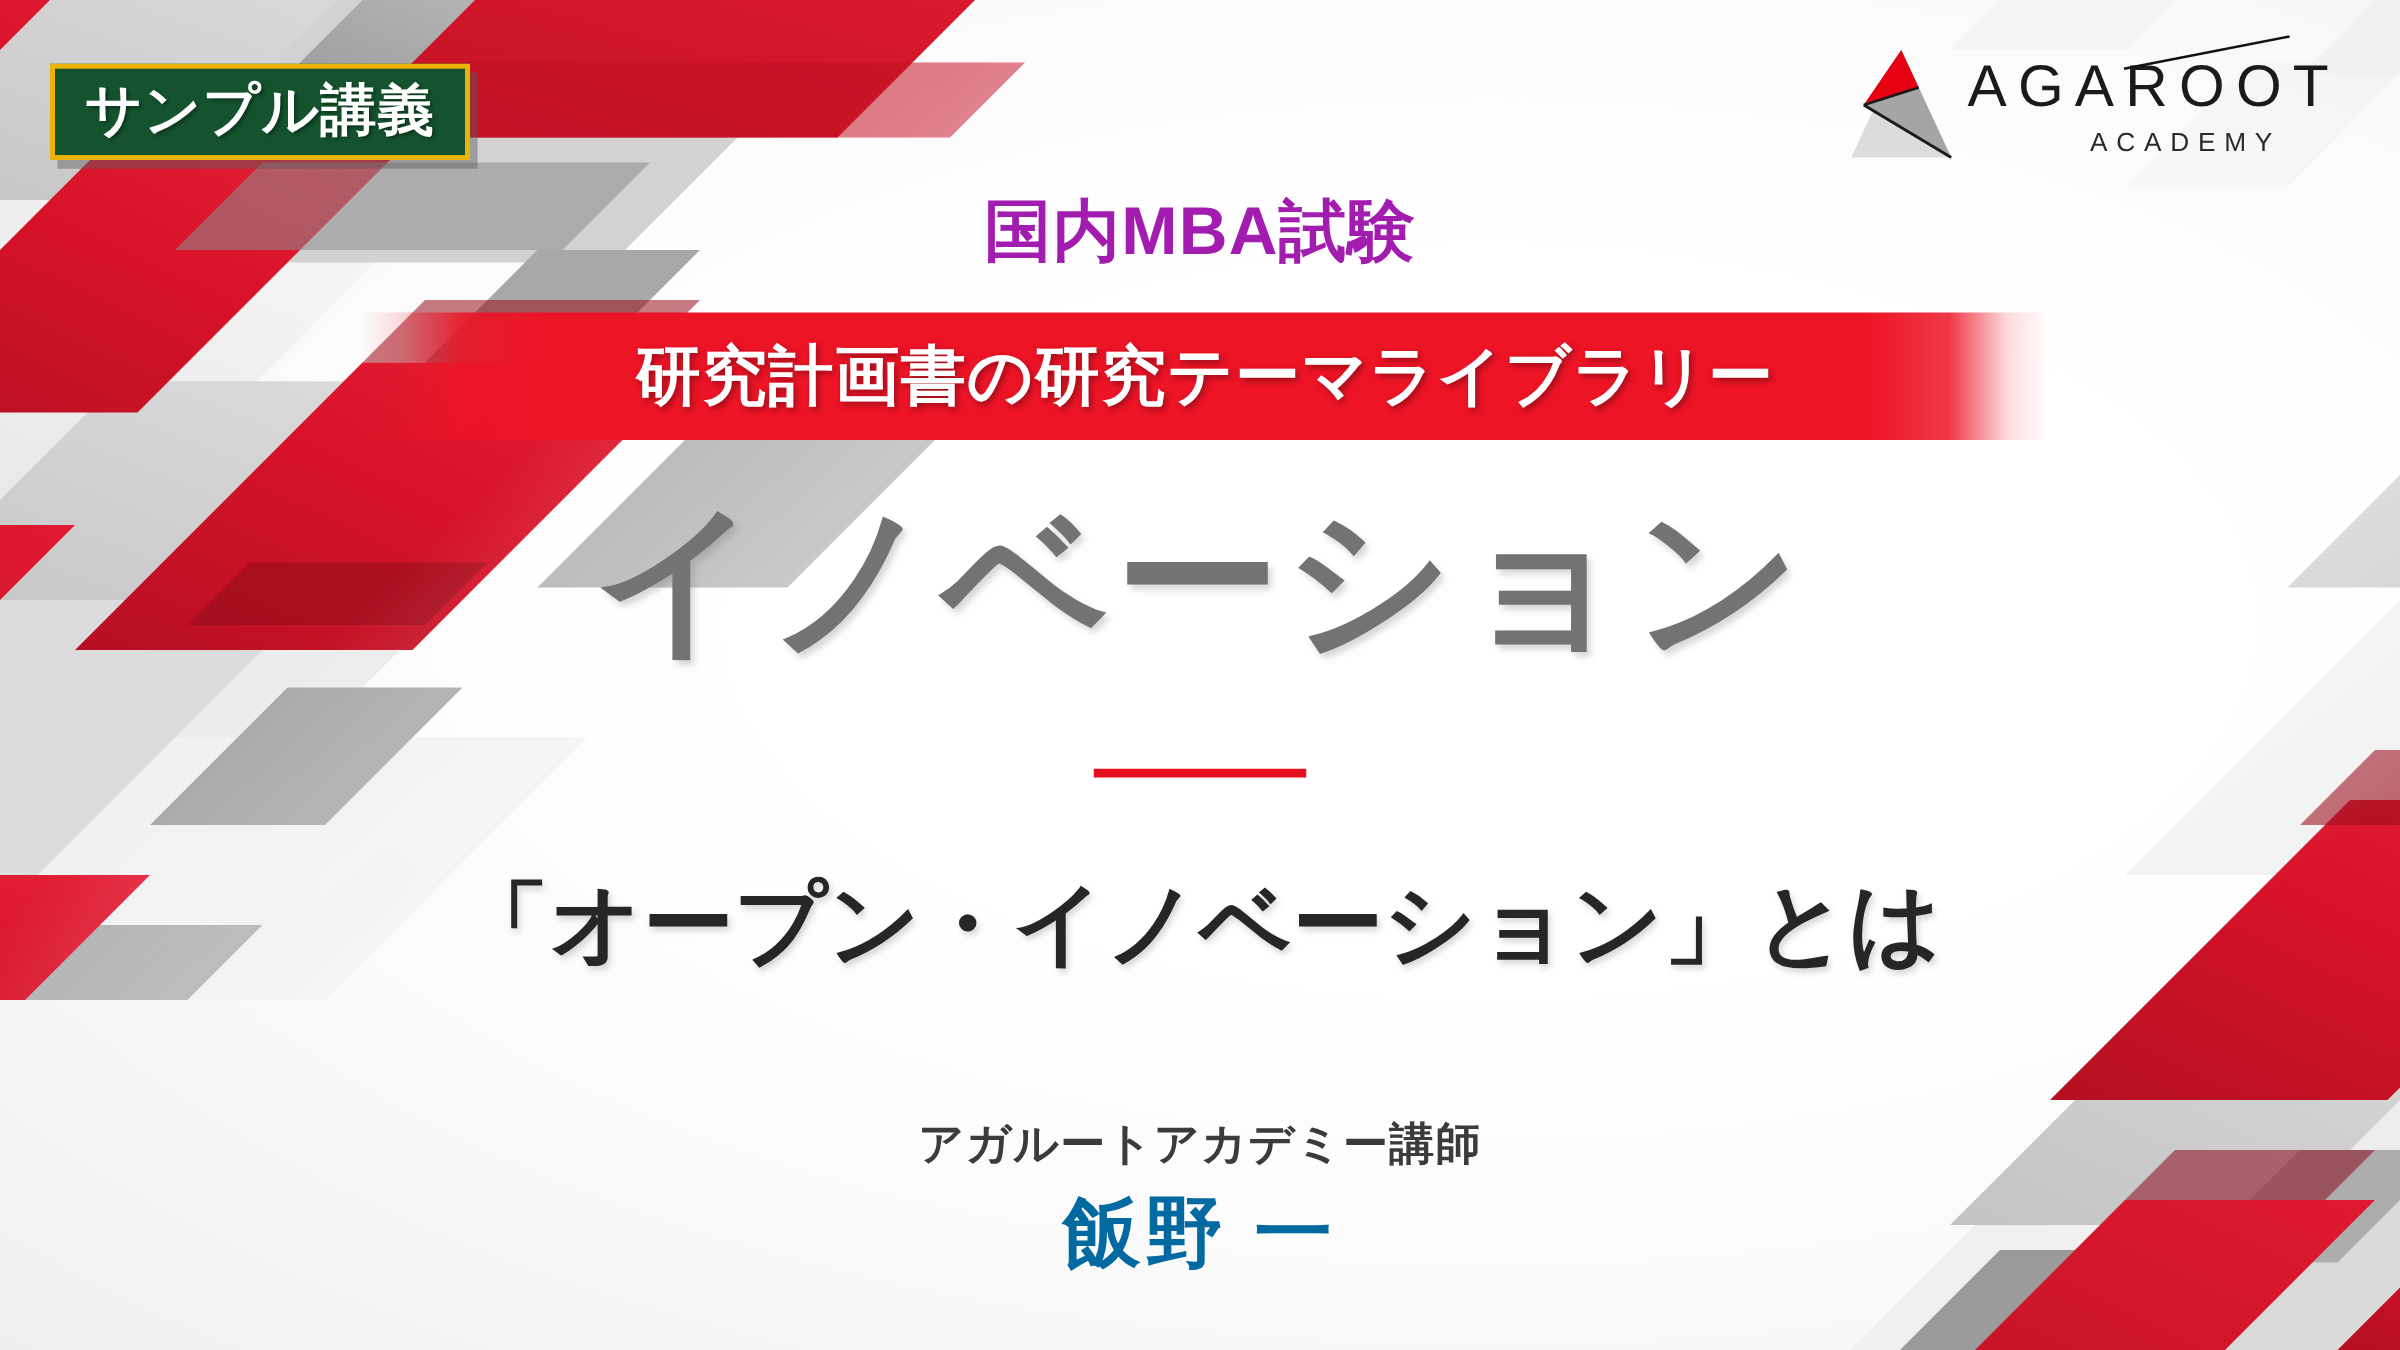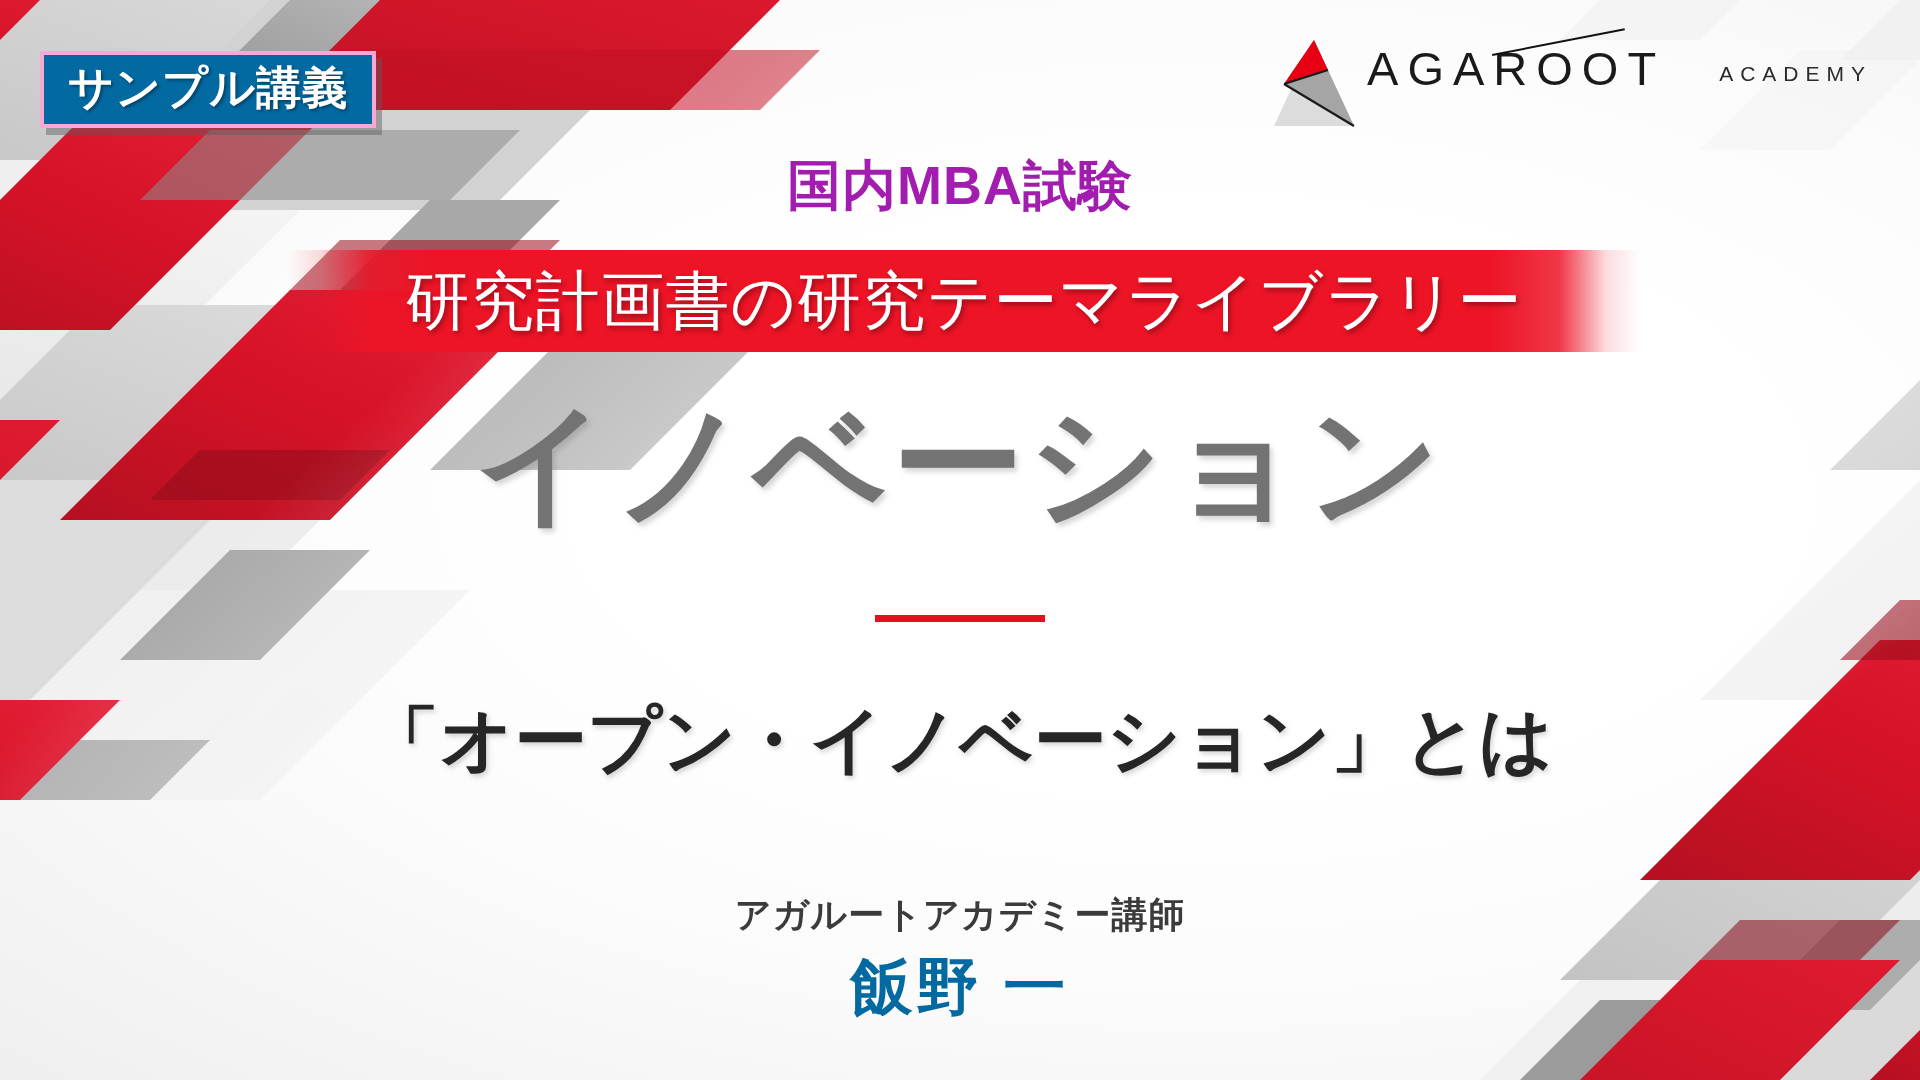--- a/index.html
+++ b/index.html
@@ -40,22 +40,22 @@
     pointer-events: none;
   }
   .deco-layer svg { display: block; width: 1920px; height: 1080px; }
 
   
   .sample-badge {
     position: absolute;
     left: 40px;
     top: 51px;
     padding: 10px 24px 14px 24px;
-    background: #0369a1;
-    border: 4px solid #f9a8d4;
+    background: #14532d;
+    border: 4px solid #eab308;
     box-shadow: 6px 7px 0 rgba(90, 90, 90, 0.45);
     z-index: 40;
   }
   .sample-badge .badge-text {
     display: block;
     color: #ffffff;
     font-size: 45px;
     font-weight: 700;
     letter-spacing: 1px;
     line-height: 1;
@@ -69,21 +69,21 @@
     right: 48px;
     top: 36px;
     display: flex;
     align-items: flex-start;
     gap: 6px;
     z-index: 40;
   }
   .logo-mark { width: 88px; height: 95px; flex: none; }
   .logo-words {
     display: flex;
-    flex-direction: row;
+    flex-direction: column;
     align-items: center;
     padding-top: 9px;
   }
   .logo-wordmark { position: relative; line-height: 1; }
   .logo-wordmark .wm-text {
     display: block;
     font-size: 47px;
     font-weight: 300;
     letter-spacing: 9px;
     color: #1a1a1a;
@@ -147,22 +147,22 @@
       #ed1426 89%,
       rgba(237,20,38,0.85) 94%,
       rgba(237,20,38,0.15) 97.5%,
       rgba(237,20,38,0) 100%);
     display: flex;
     align-items: center;
     justify-content: center;
   }
   .banner-text {
     color: #ffffff;
-    font-size: 64px;
-    font-weight: 400;
+    font-size: 52px;
+    font-weight: 700;
     letter-spacing: 1px;
     line-height: 1;
     white-space: nowrap;
     text-shadow: 2px 3px 5px rgba(0,0,0,0.35);
   }
 
   .main-title {
     position: absolute;
     top: 390px;
     left: 0;

